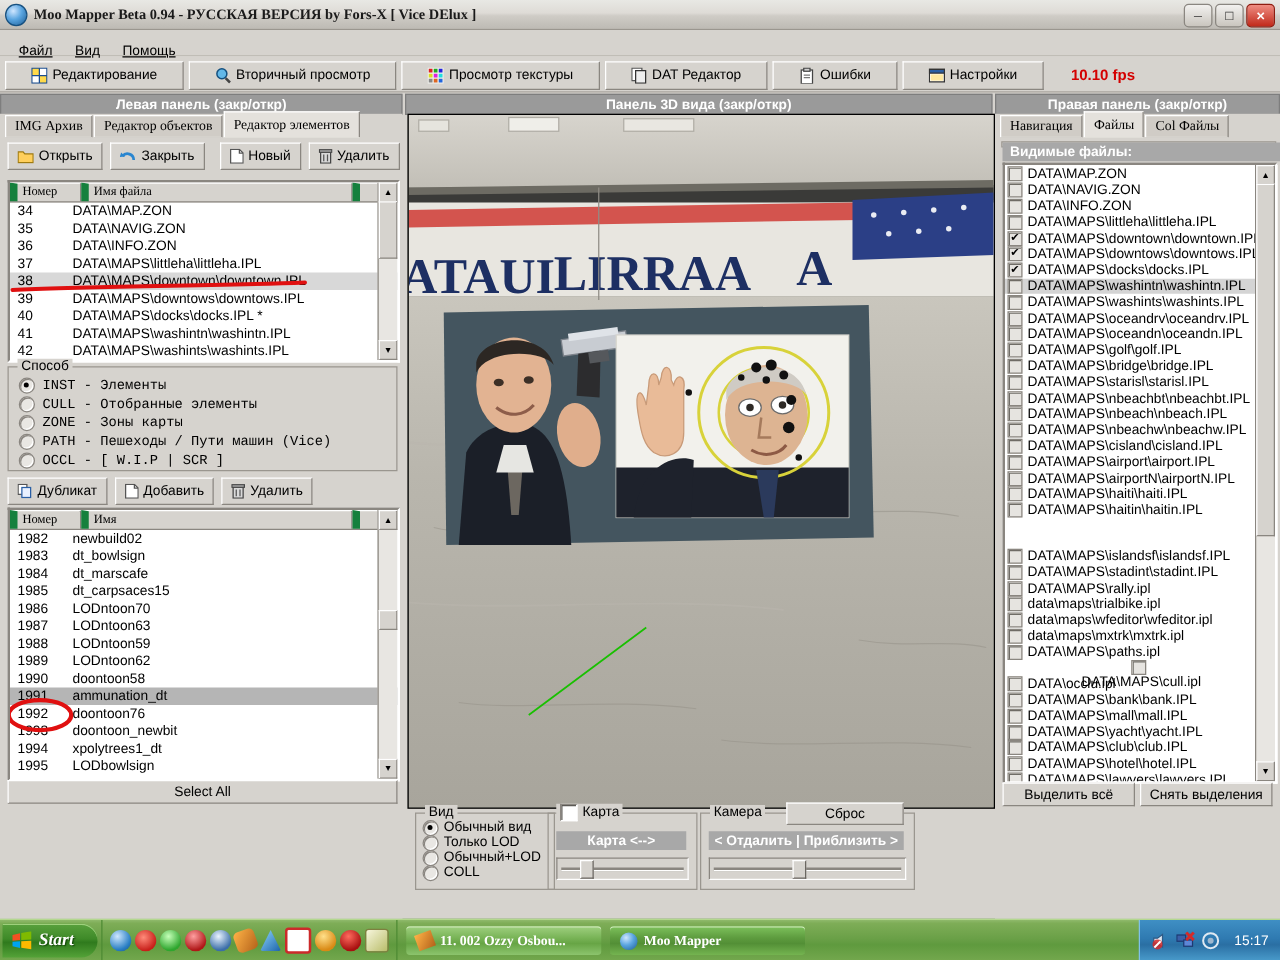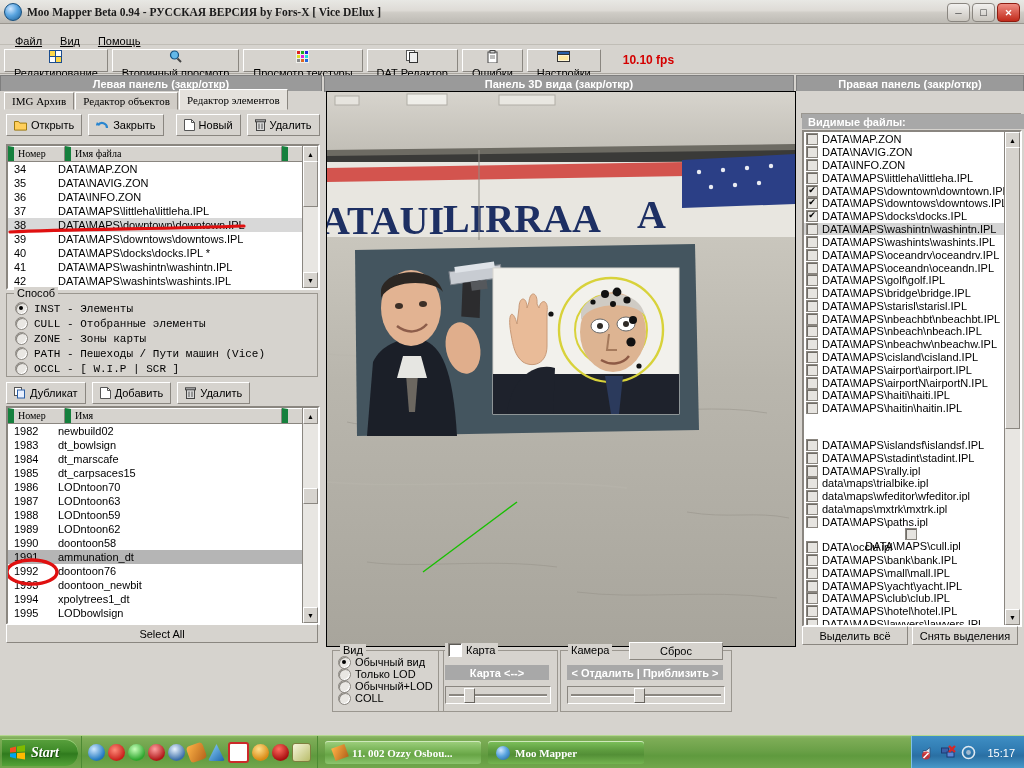--- a/index.html
+++ b/index.html
@@ -28,22 +28,22 @@
     background:linear-gradient(180deg,#f2f1ef,#c9c5be);
     display:flex;align-items:center;justify-content:center;font-size:9px;color:#3a3a3a;}
   .winbtn.close{background:linear-gradient(180deg,#ef8d82,#c12a1b);border-color:#8e1c10;color:#fff;font-weight:bold;}
   
   .menubar{height:20px;background:#d6d3ce;border-bottom:1px solid #c0bdb6;display:flex;align-items:center;padding-left:6px;}
   .menubar .mi{padding:2px 9px;font-size:11px;color:#000;margin-top:13px;}
   .menubar .mi u{text-decoration:underline;}
   
   .toolbar{height:26px;background:#d6d3ce;display:flex;align-items:center;padding:2px 4px 0 4px;gap:4px;
     border-bottom:1px solid #a9a59e;}
-  .tbtn{height:21px;display:flex;align-items:center;gap:4px;padding:0 9px;
-    background:#d6d3ce;border:1px solid;border-color:#fff #8a8680 #8a8680 #fff;font-size:11px;color:#000;white-space:nowrap;flex-direction:column;}
+  .tbtn{height:21px;display:flex;align-items:center;gap:4px;padding:0 20px;
+    background:#d6d3ce;border:1px solid;border-color:#fff #8a8680 #8a8680 #fff;font-size:11px;color:#000;white-space:nowrap;}
   .tbtn .gi{width:13px;height:13px;flex:none;display:block;}
   .fps{color:#d40000;font-weight:bold;font-size:12px;margin-left:18px;font-family:"Liberation Sans",sans-serif;}
   
   .panelhdr{
     height:15px;background:#9a9a9a;color:#fff;font-weight:bold;font-size:11px;
     display:flex;align-items:center;justify-content:center;border:1px solid #7e7e7e;}
   .groupbox{border:1px solid #9a968f;position:relative;}
   .groupbox > .gtitle{position:absolute;top:-7px;left:7px;background:#d6d3ce;padding:0 3px;font-size:11px;color:#000;}
   
   .tabrow{display:flex;align-items:flex-end;height:19px;padding-left:4px;gap:1px;}
@@ -628,20 +628,31 @@
     <div class="greybtn" style="position:absolute;left:6px;top:14px;width:156px;height:15px;">
       <span>&lt; Отдалить | Приблизить &gt;</span>
     </div>
     <div class="slider" style="position:absolute;left:6px;top:35px;width:156px;">
       <div class="track"></div>
       <div class="knob" style="left:66px;"></div>
     </div>
   </div>
 
   <div style="position:absolute;left:796px;top:91px;width:228px;height:644px;background:#d6d3ce;">
+    <div class="tabrow">
+      <div class="tab">
+          <span>Навигация</span>
+        </div>
+      <div class="tab active">
+          <span>Файлы</span>
+        </div>
+      <div class="tab">
+          <span>Col Файлы</span>
+        </div>
+    </div>
 
     <div style="position:absolute;left:5px;top:22px;width:218px;border:1px solid #9a968f;height:3px;"></div>
 
     <div class="greybtn" style="position:absolute;left:6px;top:23px;width:216px;height:15px;justify-content:flex-start;padding-left:6px;">
       <span>Видимые файлы:</span>
     </div>
 
     <div class="listwrap" style="position:absolute;left:6px;top:39px;width:216px;height:493px;">
       <div id="filerows" style="padding-top:1px;">
           <div style="display: flex; align-items: center; height: 12.8px; padding-left: 2px; font-size: 11px; white-space: nowrap;">
@@ -677,21 +688,21 @@
             <span>DATA\MAPS\washintn\washintn.IPL</span>
           </div>
           <div style="display: flex; align-items: center; height: 12.8px; padding-left: 2px; font-size: 11px; white-space: nowrap;">
             <span style="width: 10px; height: 10px; flex: 0 0 auto; margin-right: 4px; background: rgb(230, 228, 224); border: 1px solid rgb(138, 134, 128); box-shadow: rgb(111, 108, 102) 1px 1px 0px inset; position: relative; font-size: 9px; line-height: 9px; text-align: center; color: rgb(0, 0, 0);"></span>
             <span>DATA\MAPS\washints\washints.IPL</span>
           </div>
           <div style="display: flex; align-items: center; height: 12.8px; padding-left: 2px; font-size: 11px; white-space: nowrap;">
             <span style="width: 10px; height: 10px; flex: 0 0 auto; margin-right: 4px; background: rgb(230, 228, 224); border: 1px solid rgb(138, 134, 128); box-shadow: rgb(111, 108, 102) 1px 1px 0px inset; position: relative; font-size: 9px; line-height: 9px; text-align: center; color: rgb(0, 0, 0);"></span>
             <span>DATA\MAPS\oceandrv\oceandrv.IPL</span>
           </div>
-          <div style="display: flex; align-items: flex-end; height: 12.8px; padding-left: 2px; font-size: 11px; white-space: nowrap;">
+          <div style="display: flex; align-items: center; height: 12.8px; padding-left: 2px; font-size: 11px; white-space: nowrap;">
             <span style="width: 10px; height: 10px; flex: 0 0 auto; margin-right: 4px; background: rgb(230, 228, 224); border: 1px solid rgb(138, 134, 128); box-shadow: rgb(111, 108, 102) 1px 1px 0px inset; position: relative; font-size: 9px; line-height: 9px; text-align: center; color: rgb(0, 0, 0);"></span>
             <span>DATA\MAPS\oceandn\oceandn.IPL</span>
           </div>
           <div style="display: flex; align-items: center; height: 12.8px; padding-left: 2px; font-size: 11px; white-space: nowrap;">
             <span style="width: 10px; height: 10px; flex: 0 0 auto; margin-right: 4px; background: rgb(230, 228, 224); border: 1px solid rgb(138, 134, 128); box-shadow: rgb(111, 108, 102) 1px 1px 0px inset; position: relative; font-size: 9px; line-height: 9px; text-align: center; color: rgb(0, 0, 0);"></span>
             <span>DATA\MAPS\golf\golf.IPL</span>
           </div>
           <div style="display: flex; align-items: center; height: 12.8px; padding-left: 2px; font-size: 11px; white-space: nowrap;">
             <span style="width: 10px; height: 10px; flex: 0 0 auto; margin-right: 4px; background: rgb(230, 228, 224); border: 1px solid rgb(138, 134, 128); box-shadow: rgb(111, 108, 102) 1px 1px 0px inset; position: relative; font-size: 9px; line-height: 9px; text-align: center; color: rgb(0, 0, 0);"></span>
             <span>DATA\MAPS\bridge\bridge.IPL</span>

